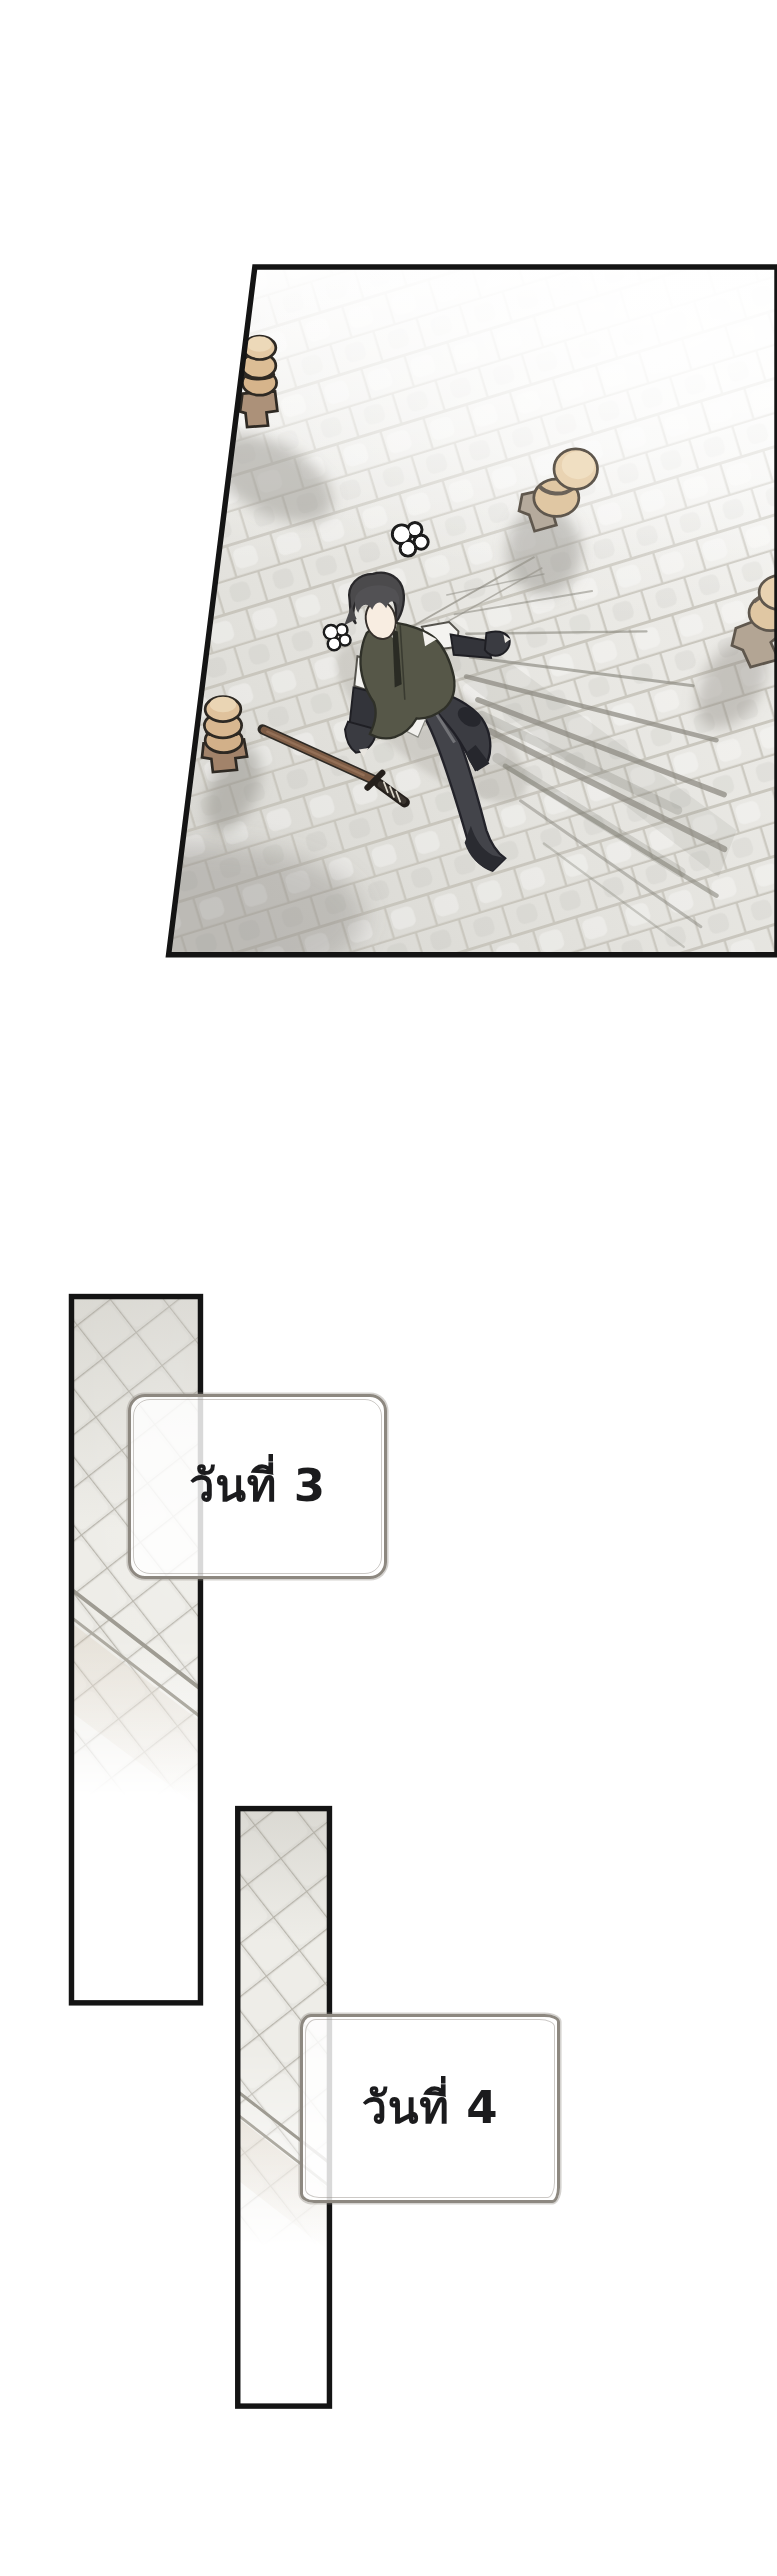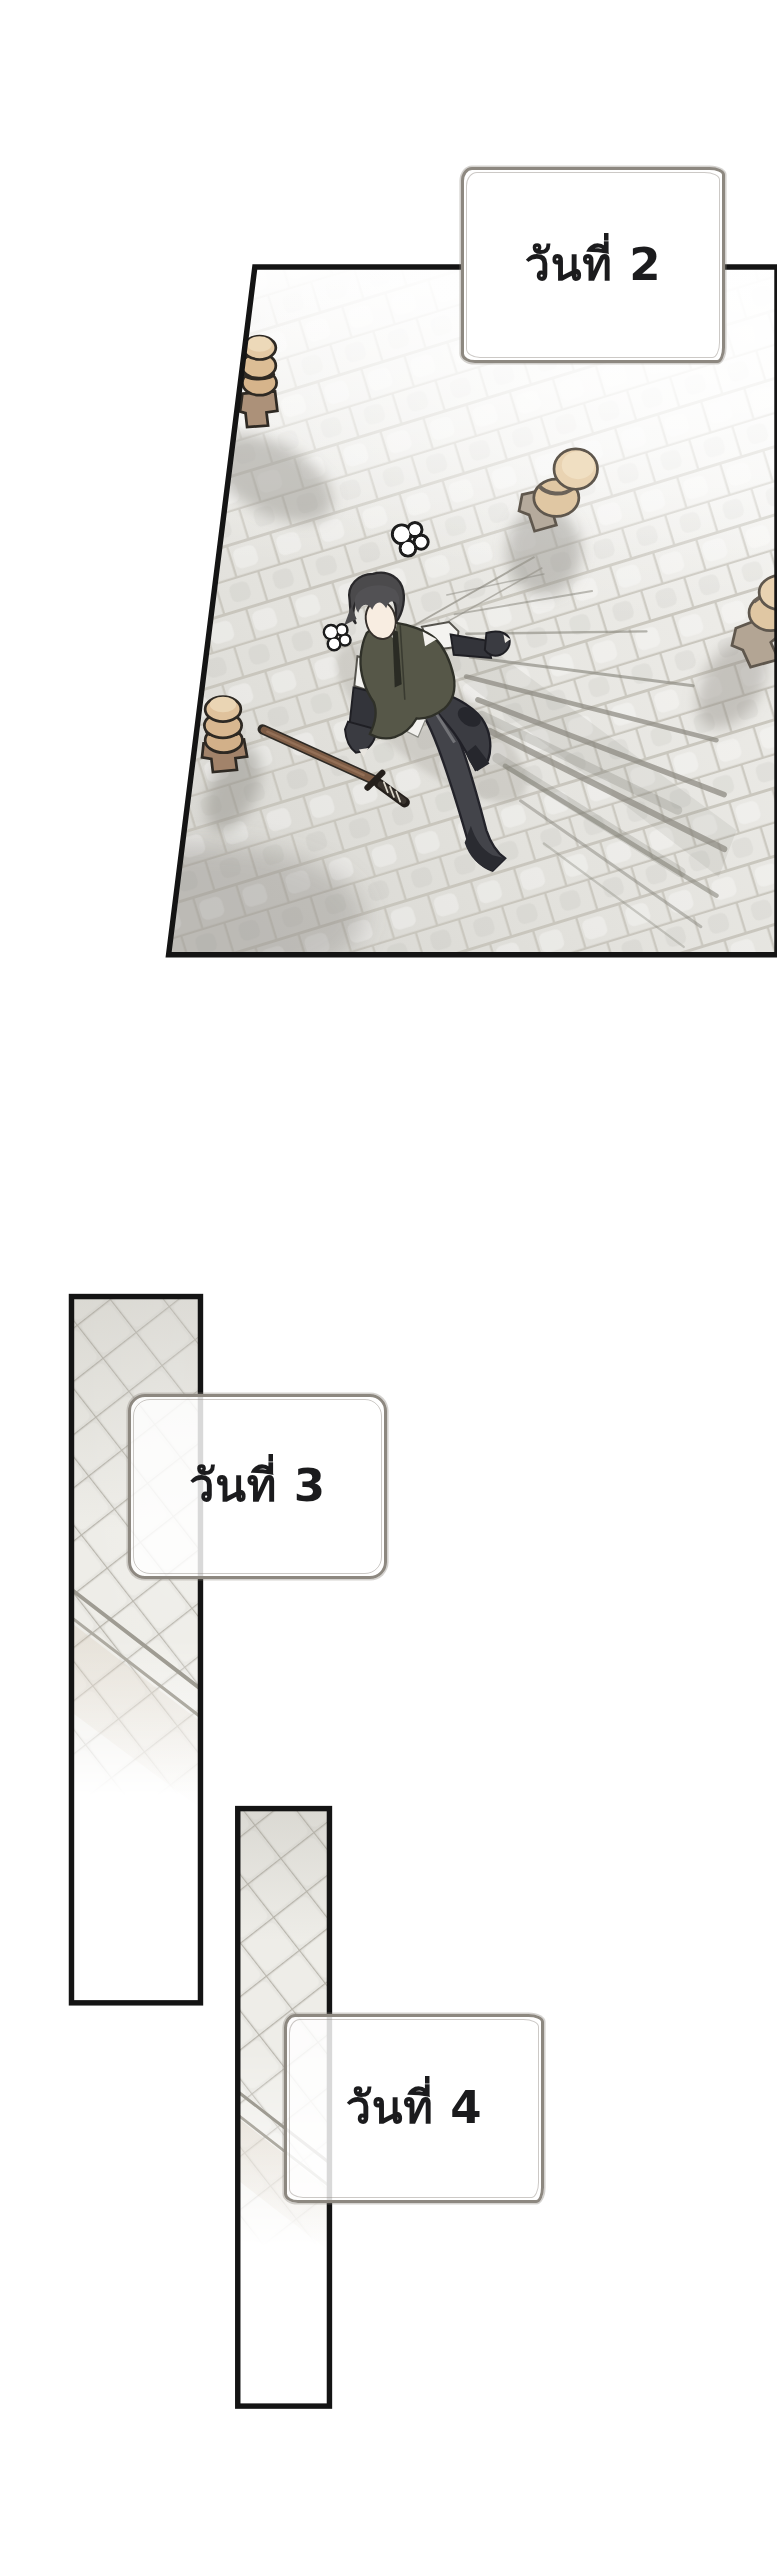--- a/index.html
+++ b/index.html
@@ -10,21 +10,21 @@
           border:3.9px solid #8d8880;
           border-radius:11px 15.5px 7.8px 14px / 14px 7.8px 15.5px 9.3px;
           box-shadow:0 0 0 1.6px rgba(141,136,128,.38);
           z-index:5;}
   .daybox::after{content:"";position:absolute;inset:1.6px;border:1.6px solid rgba(141,136,128,.45);
           border-radius:inherit;pointer-events:none;}
   .daybox .lbl{font-size:45px;font-weight:bold;color:#1b1b1d;letter-spacing:0.8px;line-height:1.35;
           white-space:nowrap;}
   #daybox-2{left:461px;top:167px;width:258px;height:190px;background:#ffffff;}
   #daybox-3{left:128px;top:1394px;width:253px;height:179px;background:rgba(255,255,255,0.84);border-radius:17px;}
-  #daybox-4{left:284px;top:2014px;width:254px;height:183px;background:rgba(255,255,255,0.84);}
+  #daybox-4{left:300px;top:2014px;width:254px;height:183px;background:rgba(255,255,255,0.84);}
 </style>
 </head>
 <body>
 
 <div class="page">
 
 <svg class="art" width="777" height="2576" viewBox="0 0 1000 3314" xmlns="http://www.w3.org/2000/svg">
   <defs>
     <clipPath id="cp1">
           <polygon points="328,343 1000,343 1000,1228 217,1228"></polygon>
@@ -286,23 +286,20 @@
       <g stroke-linecap="round">
         <line x1="302" y1="2688" x2="428" y2="2786" stroke="#9f9c93" stroke-width="4"></line>
         <line x1="302" y1="2718" x2="428" y2="2816" stroke="#aeaba2" stroke-width="3.5"></line>
       </g>
       <polygon points="302,2722 428,2820 428,2900 302,2802" fill="url(#warmG)"></polygon>
     </g>
     <rect x="306" y="2327" width="118" height="769" fill="none" stroke="#141414" stroke-width="7"></rect>
   </g>
 </svg>
 
-<div class="daybox" id="daybox-2">
-  <span class="lbl">วันที่ 2</span>
-</div>
 <div class="daybox" id="daybox-3">
   <span class="lbl">วันที่ 3</span>
 </div>
 <div class="daybox" id="daybox-4">
   <span class="lbl">วันที่ 4</span>
 </div>
 
 </div>
 
 

